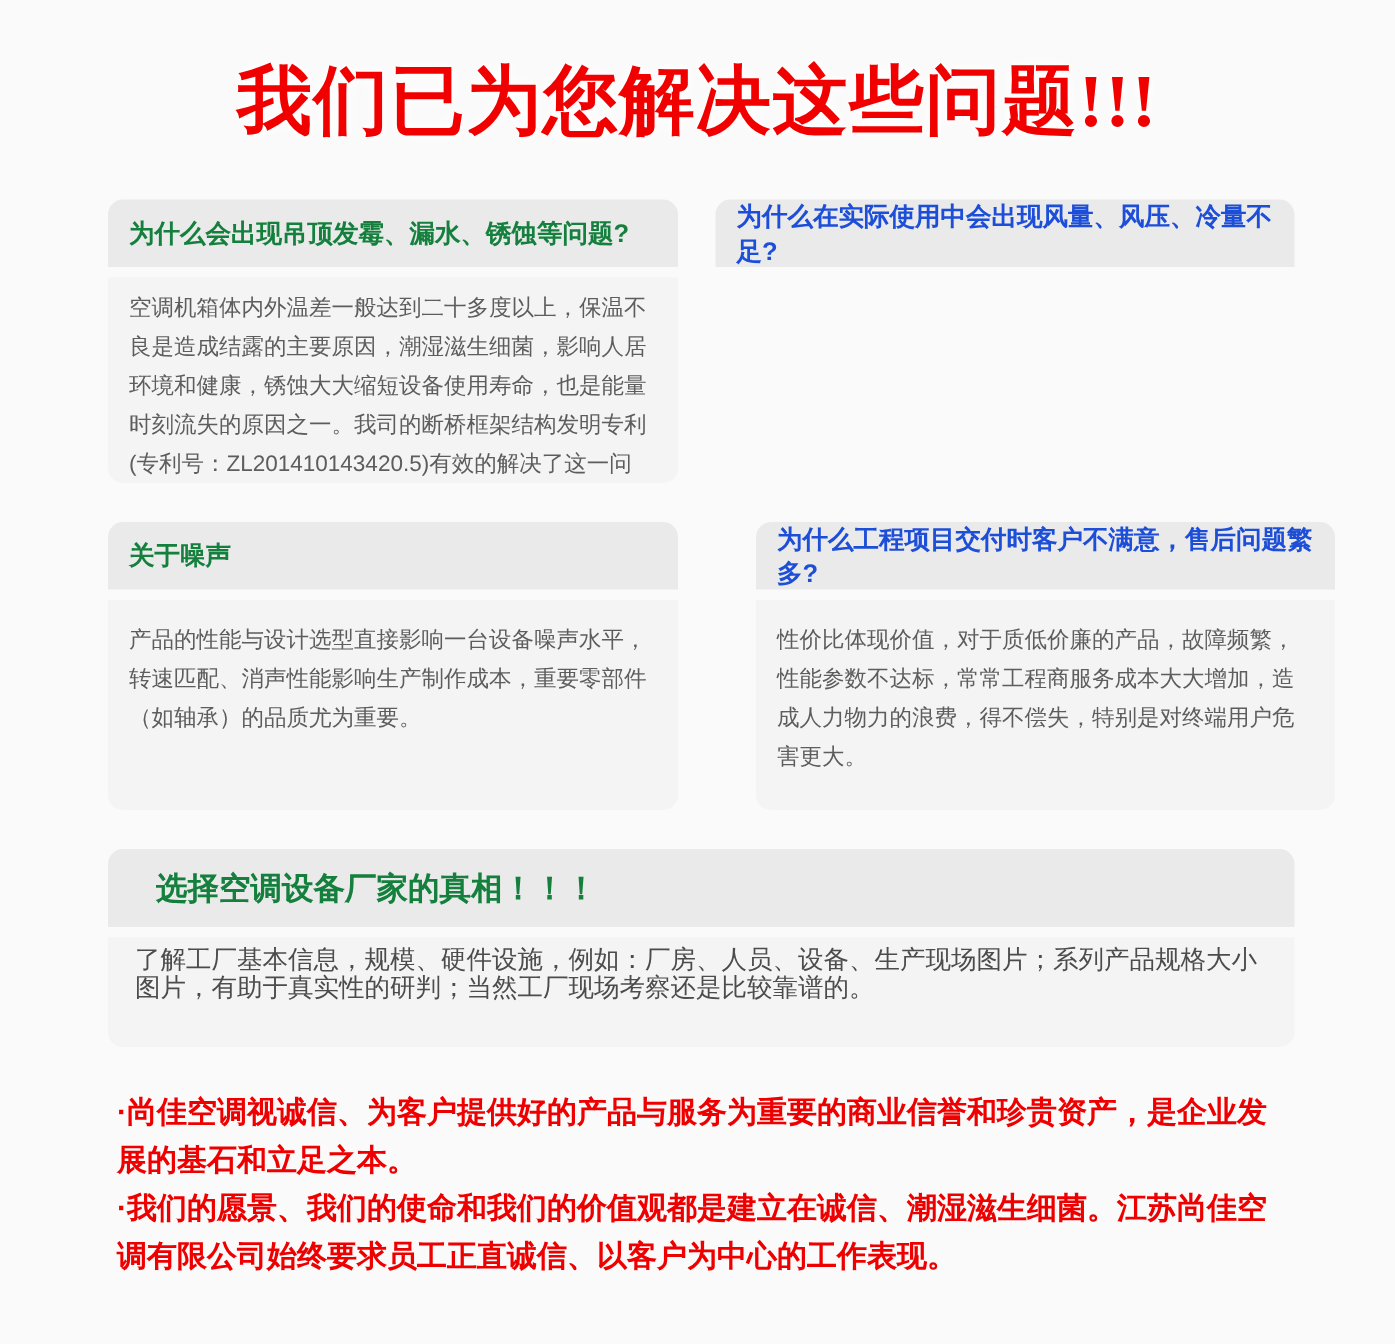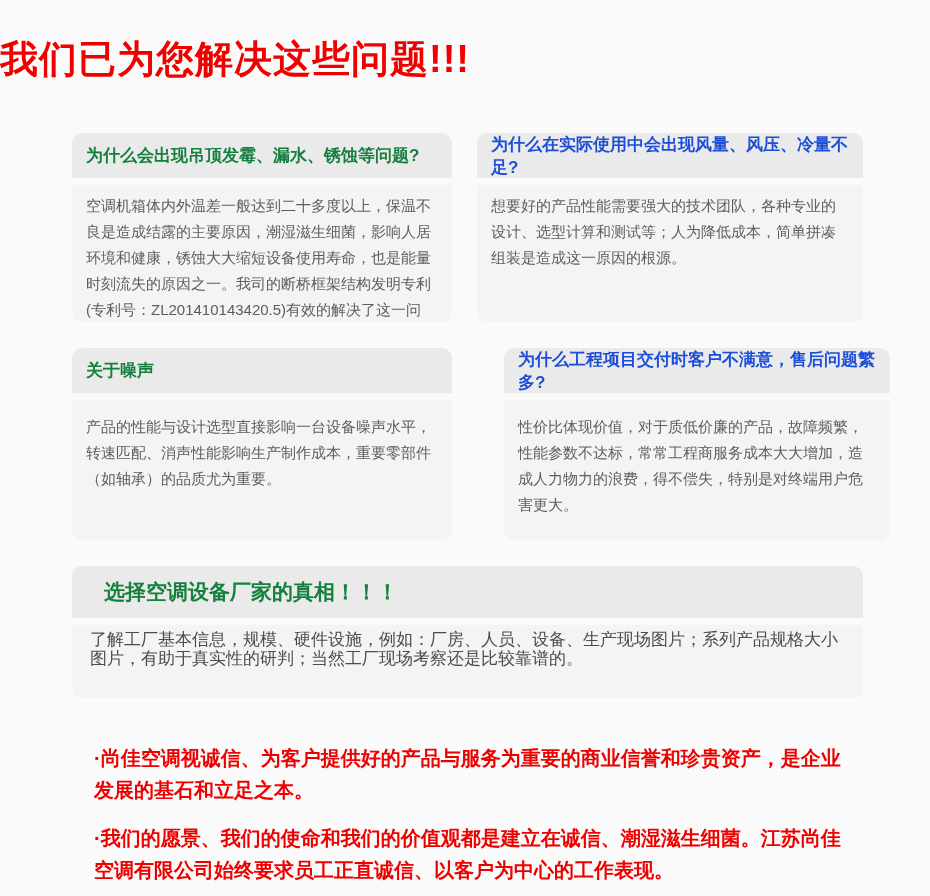--- a/index.html
+++ b/index.html
@@ -5,24 +5,25 @@
   html,body{margin:0;padding:0;}
   .page{
     position:relative;
     width:930px;height:896px;
     background:#fafafa;
     font-family:"Liberation Sans","DejaVu Sans",sans-serif;
     overflow:hidden;
   }
   .title{
     position:absolute;top:34px;left:0;width:100%;
-    margin:0;
-    font-size:38px;font-weight:bold;color:#f10000;
+    margin:0;text-align:center;
+    font-size:50px;font-weight:bold;color:#f10000;
     letter-spacing:1px;
     text-shadow:0 0 6px #ffffff,0 0 10px #ffffff;
+    font-family:Liberation Serif, serif;
   }
   .card{position:absolute;}
   .card-header{
     height:45px;
     background:#eaeaea;
     border-radius:10px 10px 0 0;
     display:flex;align-items:center;
     padding:0 14px;
     font-size:17px;font-weight:bold;
     margin-bottom:7px;
@@ -48,44 +49,41 @@
   .c3 .card-body,.c4 .card-body{height:140px;padding-top:14px;}
 
   .wide{left:72px;top:566px;width:791px;}
   .wide .card-header{height:52px;font-size:21px;padding-left:32px;}
   .wide .card-body{height:73px;font-size:17px;line-height:19px;color:#4c4c4c;padding:5px 18px;}
 
   .footnotes{
     position:absolute;left:78px;top:726px;width:786px;
     color:#ef0000;font-size:20px;font-weight:bold;line-height:32px;
   }
-  .footnotes p{margin:16px;}
+  .footnotes p{margin:0;}
 </style>
 </head>
 <body>
 
 <div class="page">
 
   <h1 class="title">我们已为您解决这些问题!!!</h1>
 
   <section class="card c1">
     <div class="card-header blue">
       <span>为什么会出现吊顶发霉、漏水、锈蚀等问题?</span>
     </div>
     <div class="card-body">
       <p>空调机箱体内外温差一般达到二十多度以上，保温不良是造成结露的主要原因，潮湿滋生细菌，影响人居环境和健康，锈蚀大大缩短设备使用寿命，也是能量时刻流失的原因之一。我司的断桥框架结构发明专利(专利号：ZL201410143420.5)有效的解决了这一问题。</p>
     </div>
   </section>
 
   <section class="card c2">
     <div class="card-header green">
       <span>为什么在实际使用中会出现风量、风压、冷量不足?</span>
-    </div>
-    <div class="card-body">
-      <p>想要好的产品性能需要强大的技术团队，各种专业的设计、选型计算和测试等；人为降低成本，简单拼凑组装是造成这一原因的根源。</p>
     </div>
   </section>
 
   <section class="card c3">
     <div class="card-header blue">
       <span>关于噪声</span>
     </div>
     <div class="card-body">
       <p>产品的性能与设计选型直接影响一台设备噪声水平，转速匹配、消声性能影响生产制作成本，重要零部件（如轴承）的品质尤为重要。</p>
     </div>

